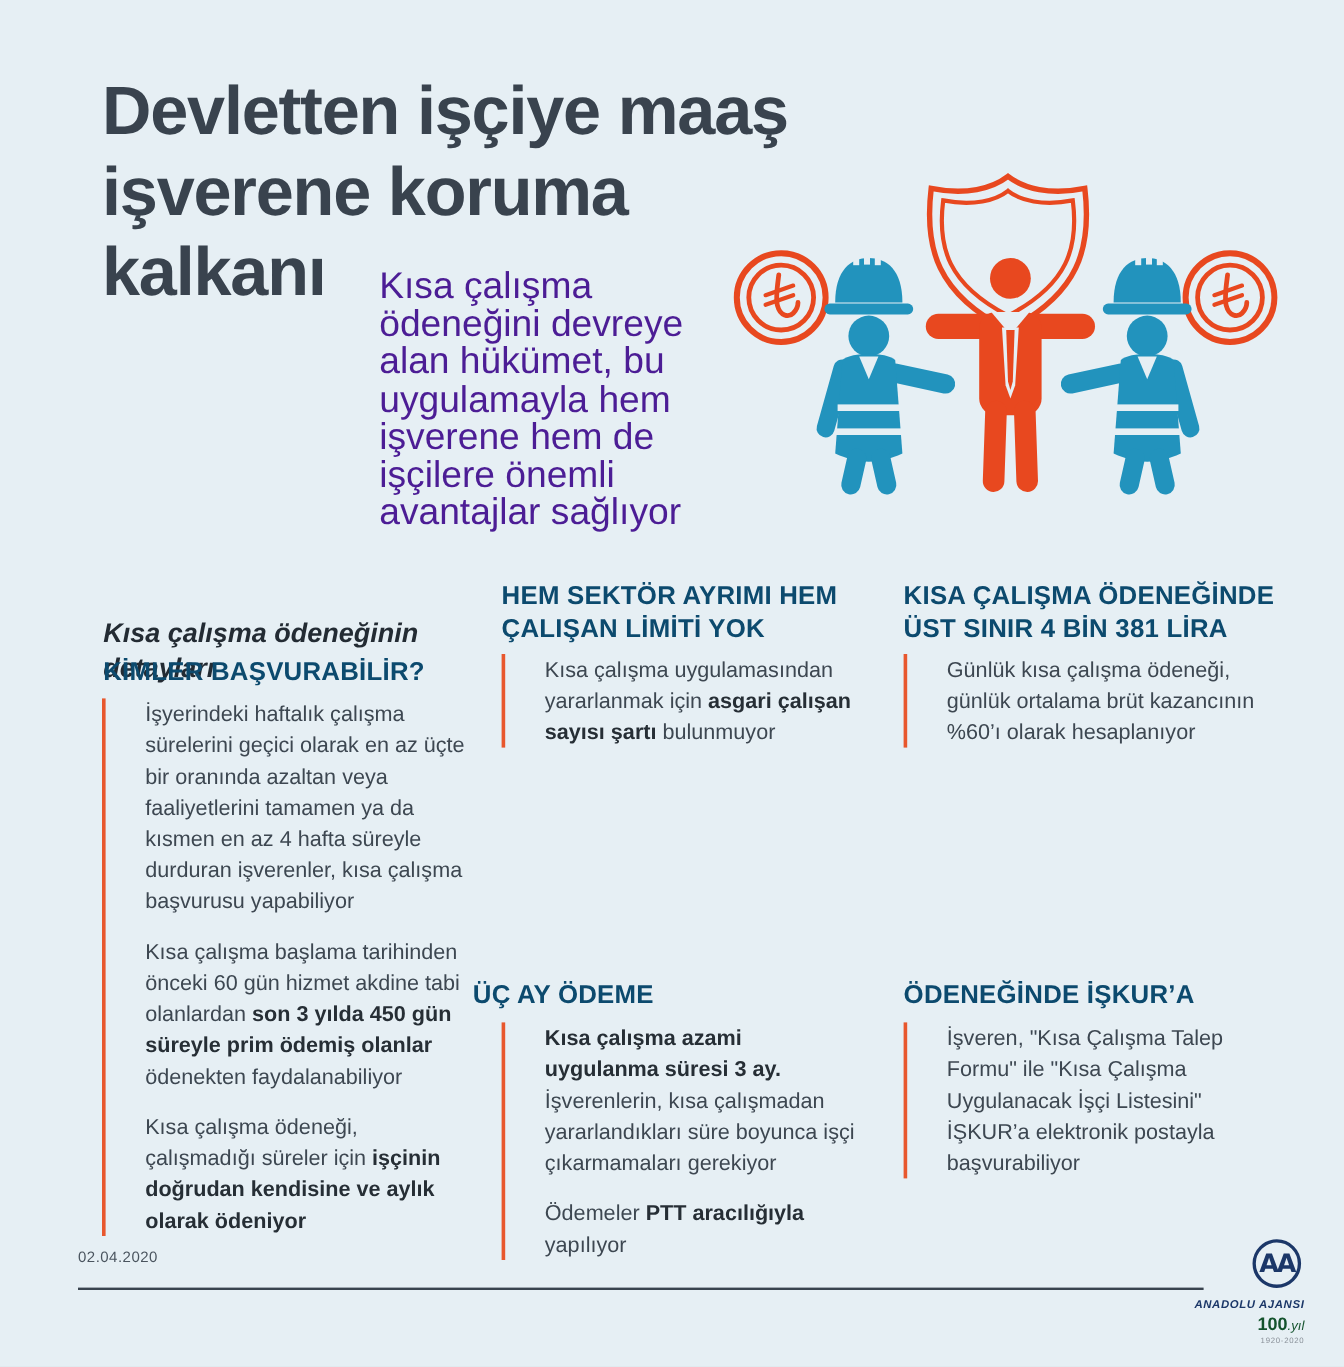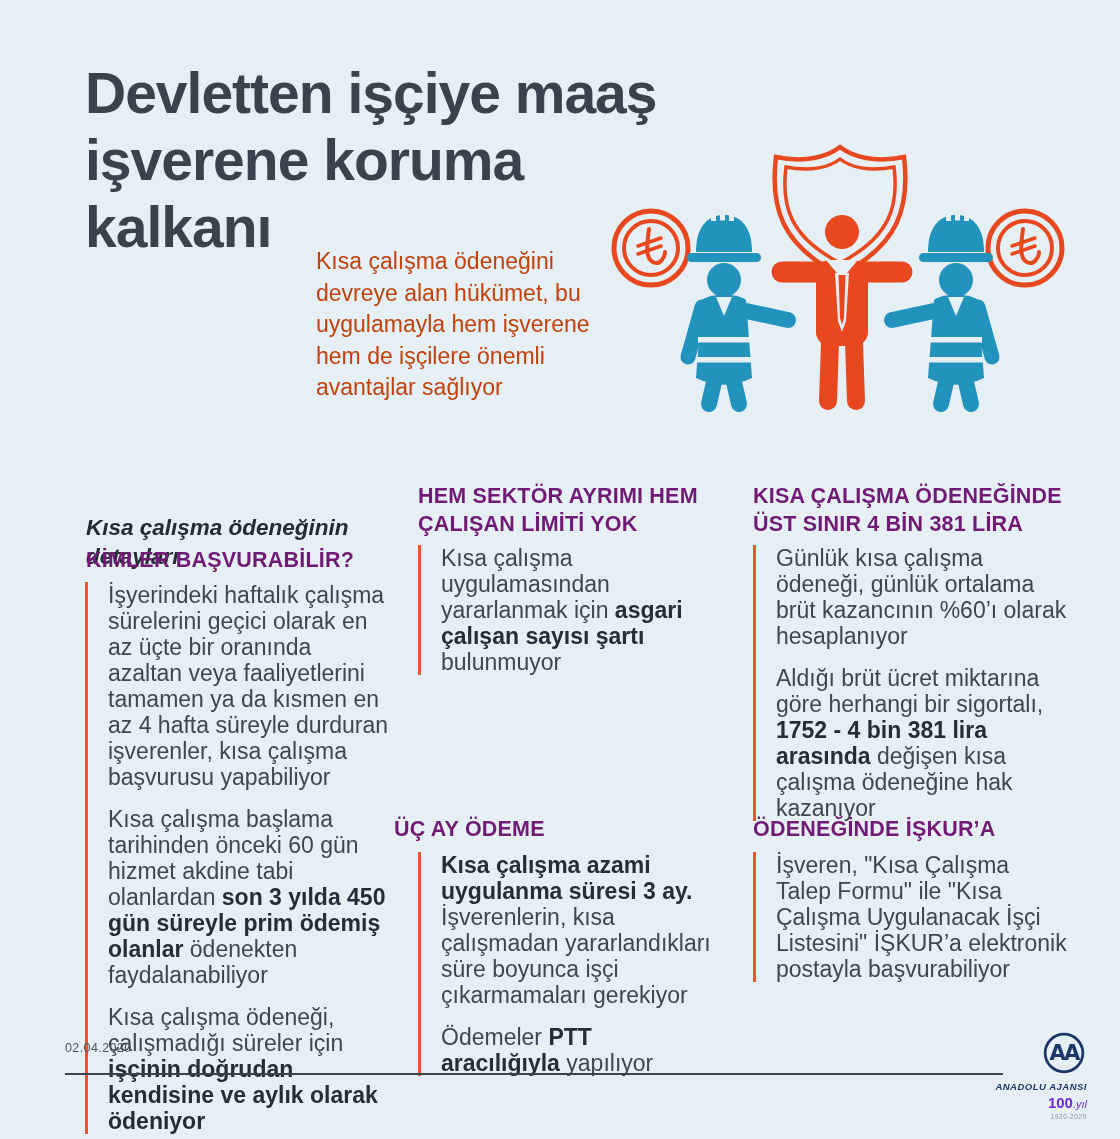--- a/index.html
+++ b/index.html
@@ -11,53 +11,53 @@
     color:#3D4751;
   }
   .title{
     position:absolute; left:85px; top:60px;
     font-size:57px; line-height:67px; font-weight:700;
     letter-spacing:-1px; color:#39434E;
   }
   .title span{ display:block; }
   .subtitle{
     position:absolute; left:316px; top:222px; width:278px;
-    font-size:23px; line-height:31.5px; color:#c2410c;margin-top:24px;
+    font-size:31px; line-height:31.5px; color:#4c1d95;
   }
   .illustration{ position:absolute; left:608px; top:138px; width:460px; height:300px; }
   .intro-heading{
     position:absolute; left:86px; top:477px; width:290px;
     font-style:italic; font-weight:700; font-size:22.5px; line-height:29px; color:#232B33;margin-top:36px;
   }
   .sec-heading{
     position:absolute; font-weight:700; font-size:21.5px; line-height:28px;
-    color:#701a75; letter-spacing:0.2px;
+    color:#0c4a6e; letter-spacing:0.2px;
   }
   .h-left1{ left:86px;  top:546px; width:300px; }
   .h-mid1 { left:418px; top:482px; width:300px; }
   .h-mid2 { left:394px; top:815px; width:300px; }
   .h-rgt1 { left:753px; top:482px; width:316px; }
   .h-rgt2 { left:753px; top:815px; width:316px; }
   .body-block{
-    position:absolute; border-left:3px solid #E8572D; padding-left:20px;
-    font-size:23px; line-height:26px; color:#3D4751;
+    position:absolute; border-left:3px solid #E8572D; padding-left:33px;
+    font-size:18px; line-height:26px; color:#3D4751;
   }
   .body-block p{ margin:0 0 16px 0; }
   .body-block p:last-child{ margin-bottom:0; }
   .body-block b{ font-weight:700; color:#262E35; }
   .b-left1{ left:85px;  top:582px; width:305px; }
   .b-mid1 { left:418px; top:545px; width:296px; }
   .b-mid2 { left:418px; top:852px; width:296px; }
   .b-rgt1 { left:753px; top:545px; width:316px; }
   .b-rgt2 { left:753px; top:852px; width:316px; }
   .footer-rule{ position:absolute; left:65px; top:1073px; width:938px; height:2px; background:#39434E; }
   .footer-date{ position:absolute; left:65px; top:1041px; font-size:12.5px; letter-spacing:0.4px; color:#4A545E; }
   .logo{ position:absolute; left:993px; top:1030px; width:94px; text-align:right; }
   .logo-agency{ font-size:9.5px; font-weight:700; letter-spacing:0.5px; color:#1B3768; margin-top:1px;font-style:italic; }
-  .logo-anniv{ margin-top:2px; color:#6d28d9; }
+  .logo-anniv{ margin-top:2px; color:#14532d; }
   .logo-anniv .num{ font-size:15px; font-weight:700; }
   .logo-anniv .suf{ font-size:11px; font-style:italic; }
   .logo-years{ font-size:6.5px; letter-spacing:0.6px; color:#8A9199; margin-top:1px; }
 </style>
 </head>
 <body>
 
 <div class="canvas">
 
   <h1 class="title">
@@ -157,21 +157,20 @@
   </div>
   <div class="sec-heading h-mid2">ÜÇ AY ÖDEME</div>
   <div class="body-block b-mid2">
     <p><b>Kısa çalışma azami uygulanma süresi 3 ay.</b><span> İşverenlerin, kısa çalışmadan yararlandıkları süre boyunca işçi çıkarmamaları gerekiyor</span></p>
     <p><span>Ödemeler </span><b>PTT aracılığıyla</b><span> yapılıyor</span></p>
   </div>
 
   <div class="sec-heading h-rgt1">KISA ÇALIŞMA ÖDENEĞİNDE ÜST SINIR 4 BİN 381 LİRA</div>
   <div class="body-block b-rgt1">
     <p><span>Günlük kısa çalışma ödeneği, günlük ortalama brüt kazancının %60’ı olarak hesaplanıyor</span></p>
-    <p><span>Aldığı brüt ücret miktarına göre herhangi bir sigortalı, </span><b>1752 - 4 bin 381 lira  arasında</b><span> değişen kısa çalışma ödeneğine hak kazanıyor</span></p>
   </div>
   <div class="sec-heading h-rgt2">ÖDENEĞİNDE İŞKUR’A</div>
   <div class="body-block b-rgt2">
     <p><span>İşveren, "Kısa Çalışma Talep Formu" ile "Kısa Çalışma Uygulanacak İşçi Listesini" İŞKUR’a elektronik postayla başvurabiliyor</span></p>
   </div>
 
   <div class="footer-rule"></div>
   <div class="footer-date">02.04.2020</div>
 
   <div class="logo">

